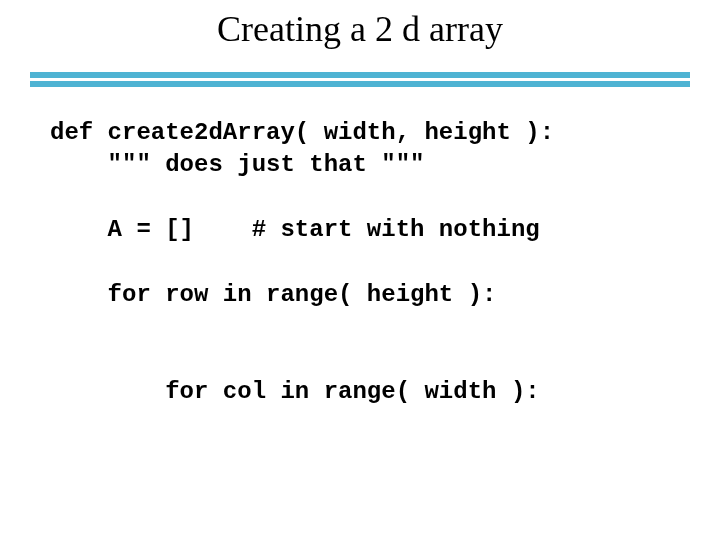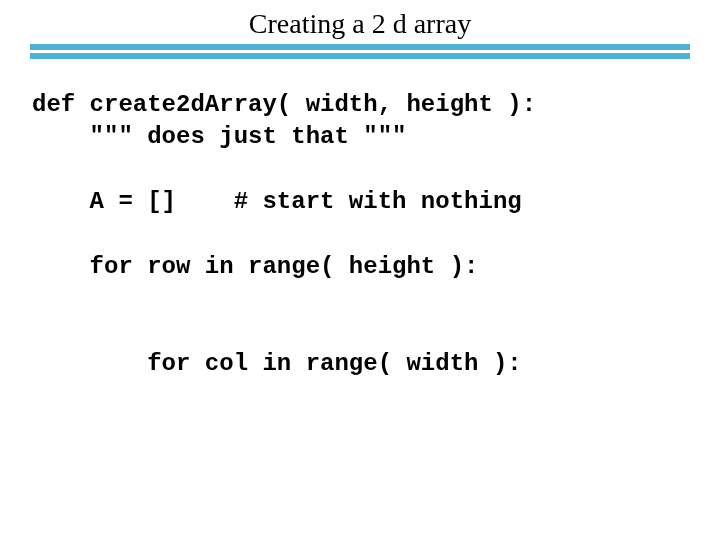--- a/index.html
+++ b/index.html
@@ -12,42 +12,42 @@
     color: #000;
   }
   .slide {
     width: 720px;
     height: 540px;
     position: relative;
     box-sizing: border-box;
   }
   .title {
     text-align: center;
-    font-size: 28px;
+    font-size: 36px;
     padding-top: 8px;
-    padding-bottom: 4px;
+    padding-bottom: 22px;
     font-weight: normal;
   }
   .rule {
     margin: 0 30px;
   }
   .rule .bar {
     height: 6px;
     background: #4eb3d3;
   }
   .rule .gap {
     height: 3px;
     background: #ffffff;
   }
   .code {
     font-family: "Courier New", Courier, monospace;
     font-size: 24px;
     line-height: 1.35;
     white-space: pre;
-    padding: 30px 0 0 32px;
+    padding: 30px 0 0 50px;
     font-weight: bold;
   }
 </style>
 </head>
 <body>
 
 <div class="slide">
 
   <div class="title">Creating a 2 d array</div>
 

